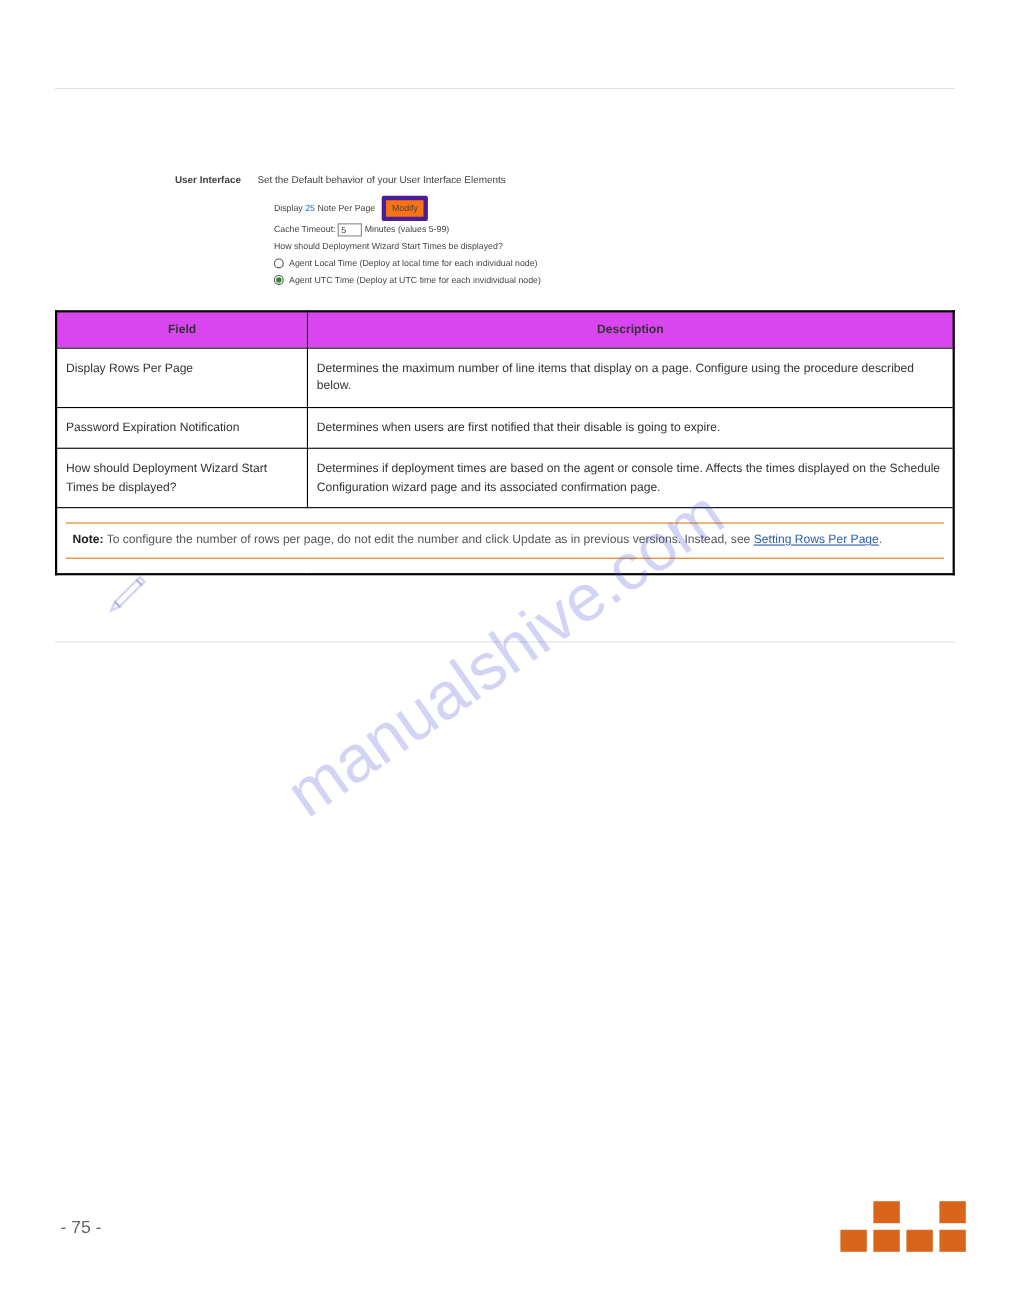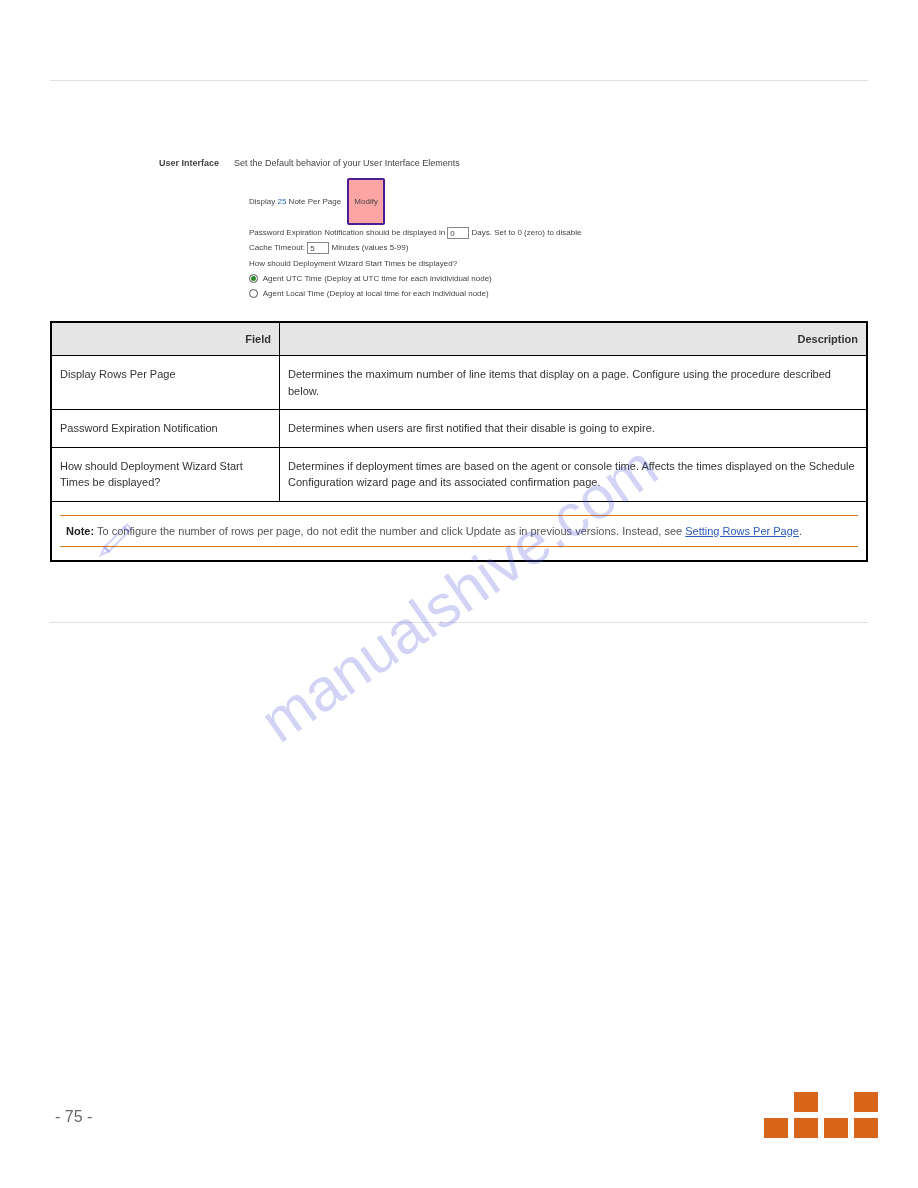--- a/index.html
+++ b/index.html
@@ -44,25 +44,25 @@
   .ui-heading b { font-weight: bold; }
   .ui-body {
     font-size: 8px;
     color: #444;
     margin-top: 10px;
     padding-left: 90px;
     line-height: 1.9;
   }
   .ui-body .modify-btn {
     display: inline-block;
-    border: 2px solid #4c1d95;
+    border: 4px solid #4c1d95;
     border-radius: 2px;
-    padding: 14px 5px;
+    padding: 0px 5px;
     font-size: 8px;
-    background: #fca5a5;
+    background: #f97316;
     margin-left: 4px;
   }
   .ui-body .txtin {
     display: inline-block;
     border: 1px solid #888;
     padding: 0 2px;
     min-width: 22px;
     height: 12px;
     line-height: 12px;
     font-size: 8px;
@@ -105,24 +105,24 @@
     margin-bottom: 6px;
   }
   table.fields {
     width: 100%;
     border-collapse: collapse;
     border: 2px solid #000;
     font-size: 11px;
     color: #333;
   }
   table.fields th {
-    background: #e5e5e5;
+    background: #d946ef;
     border: 1px solid #000;
     padding: 10px 8px;
-    text-align: right;
+    text-align: center;
     font-weight: bold;
   }
   table.fields td {
     border: 1px solid #000;
     padding: 10px 8px;
     vertical-align: top;
     line-height: 1.5;
   }
   table.fields td.c1 { width: 28%; }
   .note-block {
@@ -209,37 +209,32 @@
       <span>Set the Default behavior of your User Interface Elements</span>
     </div>
     <div class="ui-body">
       <div>
         <span>Display</span>
         <span class="link">25</span>
         <span>Note Per Page</span>
         <span class="modify-btn">Modify</span>
       </div>
       <div>
-        <span>Password Expiration Notification should be displayed in</span>
-        <span class="txtin">0</span>
-        <span>Days. Set to 0 (zero) to disable</span>
-      </div>
-      <div>
         <span>Cache Timeout:</span>
         <span class="txtin">5</span>
         <span>Minutes (values 5-99)</span>
       </div>
       <div>How should Deployment Wizard Start Times be displayed?</div>
       <div>
+        <span class="radio"></span>
+        <span>Agent Local Time (Deploy at local time for each individual node)</span>
+      </div>
+      <div>
         <span class="radio selected"></span>
         <span>Agent UTC Time (Deploy at UTC time for each invidividual node)</span>
-      </div>
-      <div>
-        <span class="radio"></span>
-        <span>Agent Local Time (Deploy at local time for each individual node)</span>
       </div>
     </div>
   </div>
 
   <div class="caption"></div>
   <div class="caption-note"></div>
 
   <div class="fields-heading"></div>
 
   <table class="fields">

